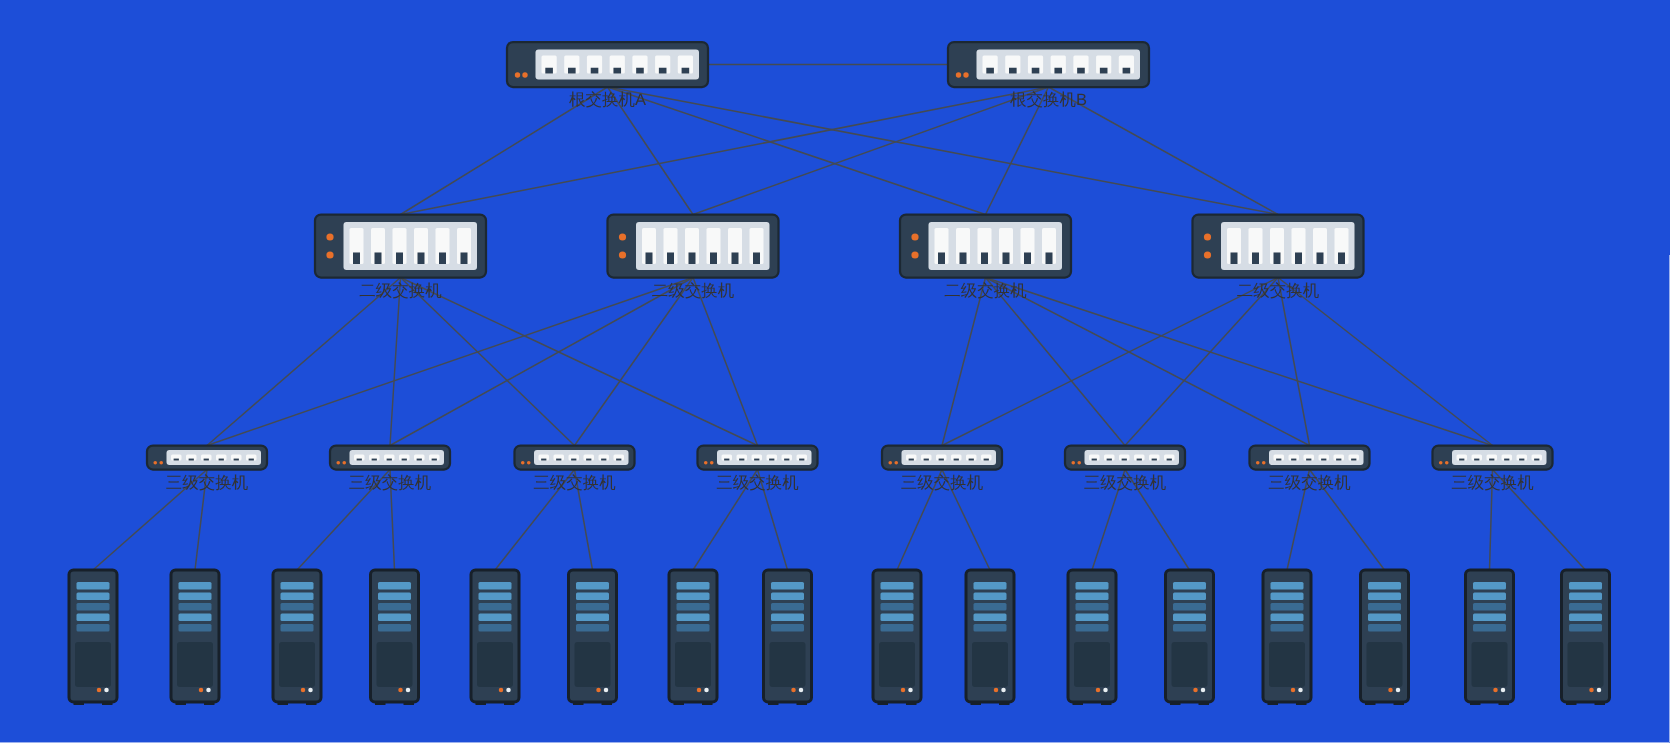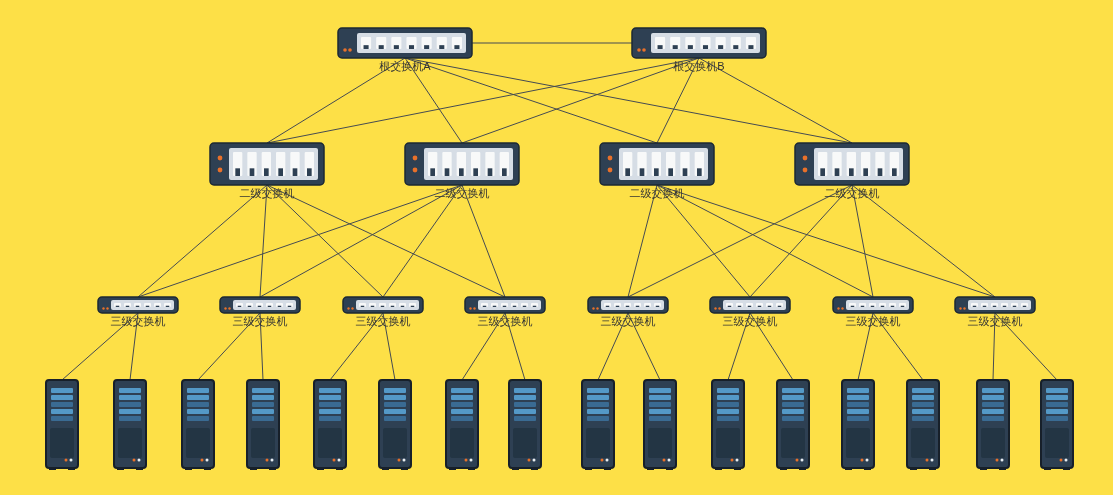--- a/index.html
+++ b/index.html
@@ -5,21 +5,21 @@
   html, body {
     margin: 0;
     padding: 0;
     background: #ffffff;
     font-family: "Liberation Sans", "DejaVu Sans", sans-serif;
   }
   .canvas {
     position: relative;
     width: 1113px;
     height: 495px;
-    background: #fde047;
+    background: #1d4ed8;
     overflow: hidden;
   }
   svg text {
     font-family: "Liberation Sans", "DejaVu Sans", sans-serif;
   }
 </style>
 </head>
 <body>
 
 <div class="canvas">

